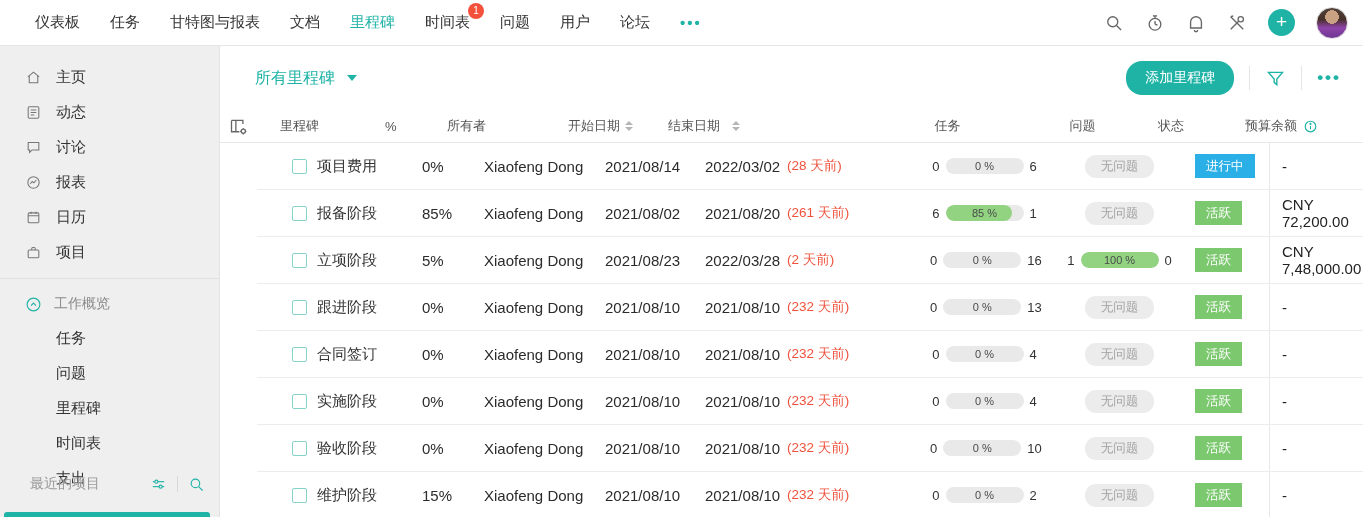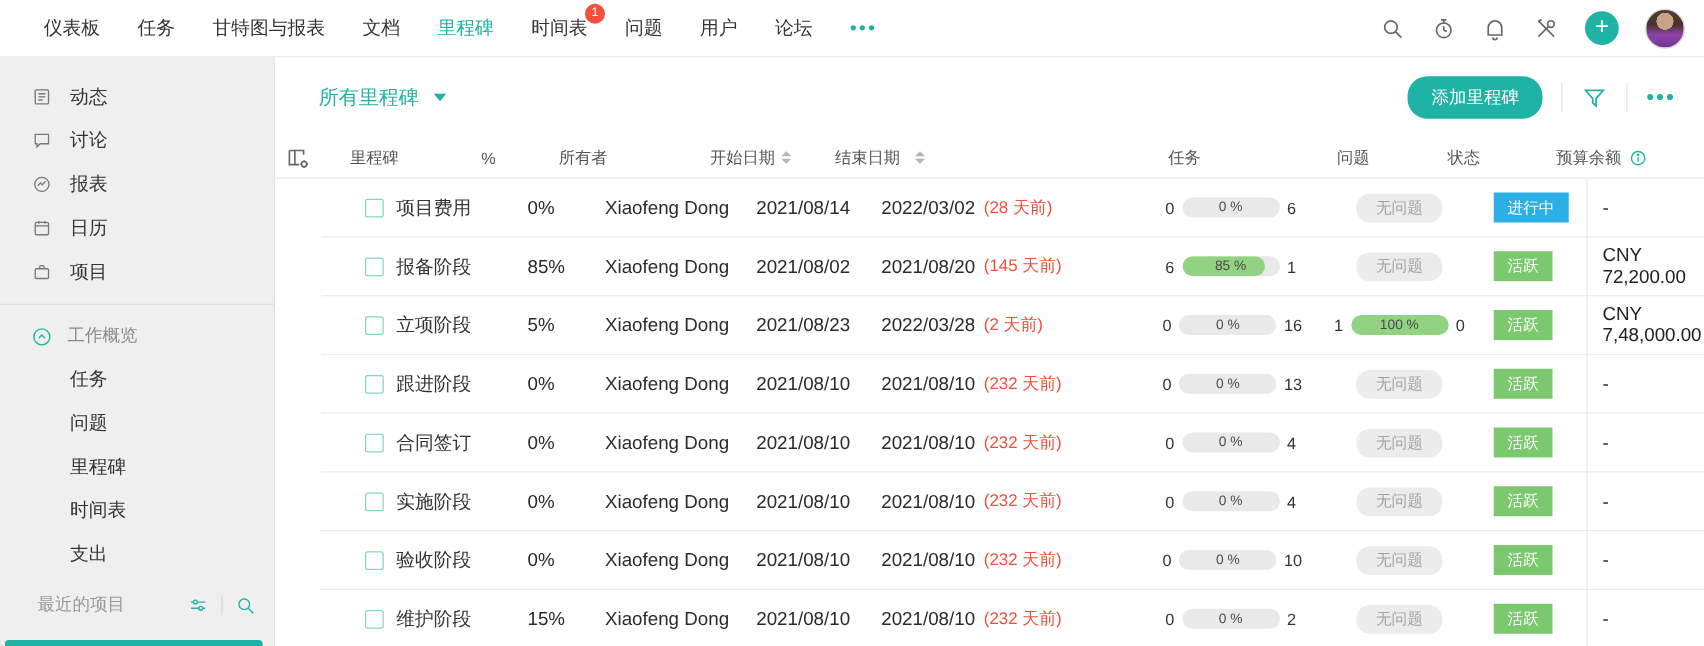--- a/index.html
+++ b/index.html
@@ -165,20 +165,27 @@
     <span class="plus-btn">+</span>
     <span class="avatar"></span>
   </div>
 </header>
 
 <aside class="sidebar">
   <div style="height:14px"></div>
   <div id="side-items">
       <div class="side-item">
         <svg viewBox="0 0 24 24" fill="none" stroke="currentColor" stroke-width="1.5">
+          <path d="M4 11 L12 4.5 L20 11"></path>
+          <path d="M6 9.5 V19.5 H18 V9.5"></path>
+        </svg>
+        <span class="lbl">主页</span>
+      </div>
+      <div class="side-item">
+        <svg viewBox="0 0 24 24" fill="none" stroke="currentColor" stroke-width="1.5">
           <rect x="4.5" y="4" width="15" height="16" rx="1.5"></rect>
           <path d="M8 8.5 h8 M8 12 h8 M8 15.5 h5"></path>
         </svg>
         <span class="lbl">动态</span>
       </div>
       <div class="side-item">
         <svg viewBox="0 0 24 24" fill="none" stroke="currentColor" stroke-width="1.5">
           <path d="M4.5 5 h15 v10.5 h-9.5 l-3.5 3.5 v-3.5 h-2 Z"></path>
           <path d="M8.5 10.2 h0.1 M12 10.2 h0.1 M15.5 10.2 h0.1"></path>
         </svg>
@@ -334,21 +341,21 @@
       <div class="trow">
         <div class="col-sel">
           <span class="checkbox"></span>
         </div>
         <div class="col-name"><span class="m-name">报备阶段</span></div>
         <div class="col-pct">85%</div>
         <div class="col-owner">Xiaofeng Dong</div>
         <div class="col-start">2021/08/02</div>
         <div class="col-end">
           <span>2021/08/20</span>
-          <span class="overdue">(145 天前)</span>
+          <span class="overdue">(261 天前)</span>
         </div>
         <div class="col-tasks">
           <span class="cnt" style="text-align: right;">6</span>
           <div class="pbar">
             <div class="fill" style="width:85%"></div>
             <span class="ptext">85 %</span>
           </div>
           <span class="cnt">1</span>
         </div>
         <div class="col-issues">

